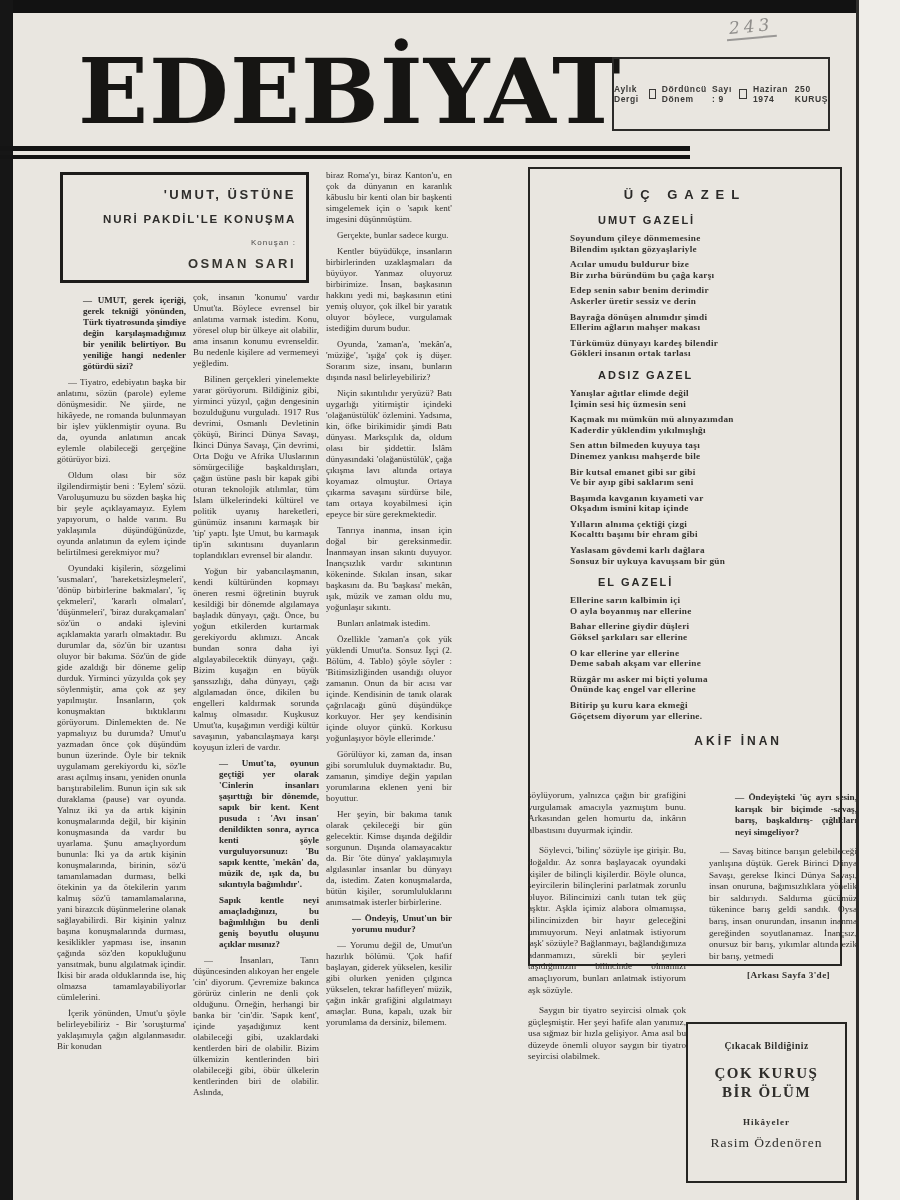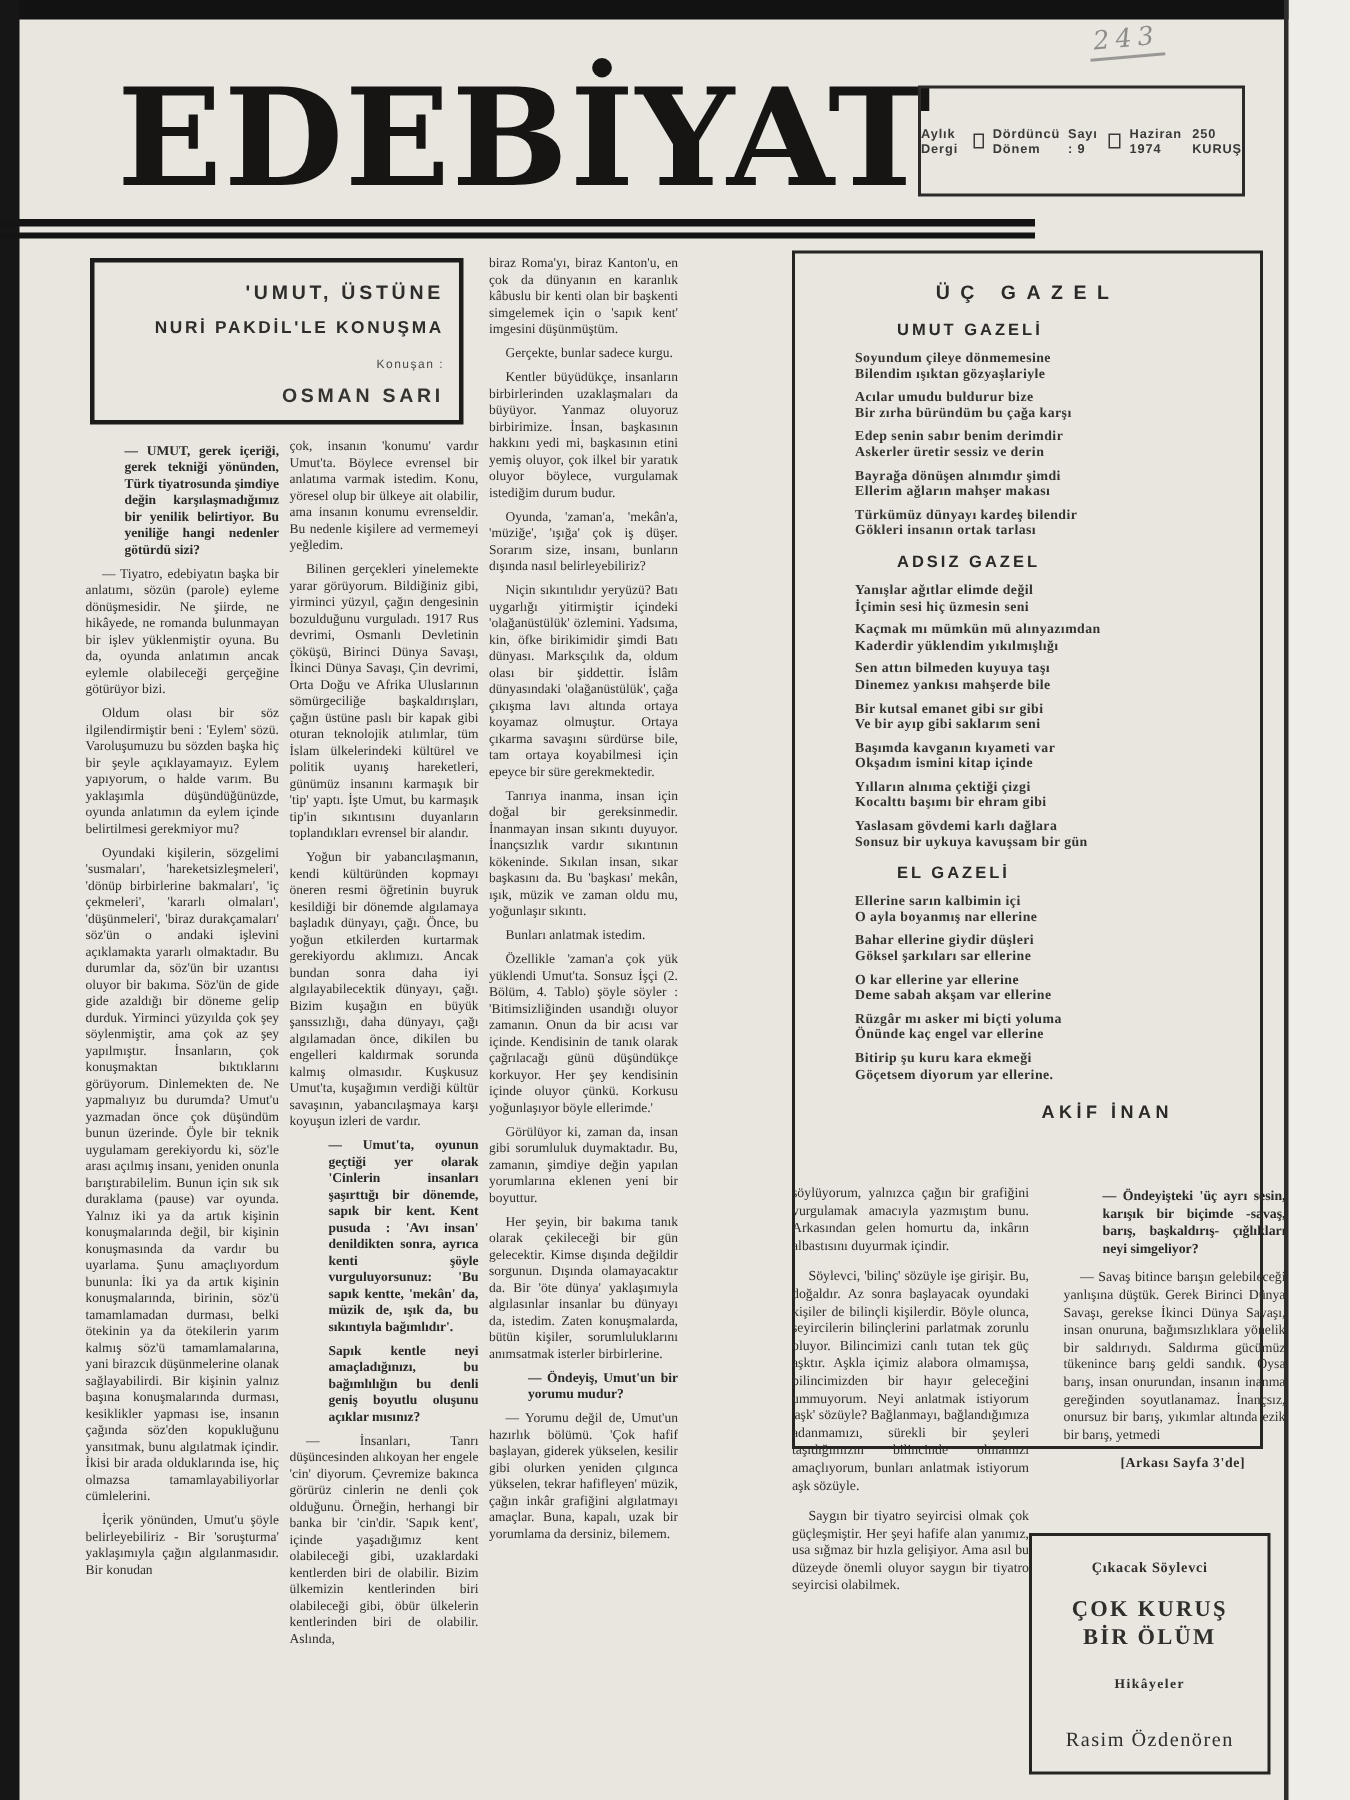--- a/index.html
+++ b/index.html
@@ -58,21 +58,21 @@
   .cont-left p{margin-bottom:9px;}
   .cont-right{left:698px;top:789px;width:148px;font-size:9.2px;line-height:11.6px;margin-left:11px;}
   .cont-right p{margin-bottom:8px;}
   .cont-note{font-weight:bold;text-align:center;text-indent:0;letter-spacing:.4px;margin-top:4px;}
   
   .book-box{position:absolute;left:686px;top:1022px;width:161px;height:161px;border:2px solid #262522;
             box-sizing:border-box;text-align:center;padding-top:17px;color:#2f2e2b;}
   .book-kicker{font-size:9.5px;font-weight:bold;letter-spacing:.5px;}
   .book-title{font-size:15px;font-weight:bold;letter-spacing:1.5px;line-height:19px;margin-top:13px;}
   .book-genre{font-size:9px;font-weight:bold;letter-spacing:1px;margin-top:15px;font-family:Liberation Serif, serif;}
-  .book-author{font-size:13.5px;letter-spacing:1px;margin-top:25px;}
+  .book-author{font-size:13.5px;letter-spacing:1px;margin-top:8px;}
 </style>
 </head>
 <body>
 
 <div class="page">
 
   <div class="bar-top"></div>
   <div class="bar-left"></div>
   <div class="margin-right"></div>
   <div class="edge-right"></div>
@@ -228,21 +228,21 @@
     <p>Saygın bir tiyatro seyircisi olmak çok güçleşmiştir. Her şeyi hafife alan yanımız, usa sığmaz bir hızla gelişiyor. Ama asıl bu düzeyde önemli oluyor saygın bir tiyatro seyircisi olabilmek.</p>
   </div>
 
   <div class="col cont-right">
     <p class="q">— Öndeyişteki 'üç ayrı sesin, karışık bir biçimde -savaş, barış, başkaldırış- çığlıkları neyi simgeliyor?</p>
     <p>— Savaş bitince barışın gelebileceği yanlışına düştük. Gerek Birinci Dünya Savaşı, gerekse İkinci Dünya Savaşı, insan onuruna, bağımsızlıklara yönelik bir saldırıydı. Saldırma gücümüz tükenince barış geldi sandık. Oysa barış, insan onurundan, insanın inanma gereğinden soyutlanamaz. İnançsız, onursuz bir barış, yıkımlar altında ezik bir barış, yetmedi</p>
     <p class="cont-note">[Arkası Sayfa 3'de]</p>
   </div>
 
   <div class="book-box">
-    <div class="book-kicker">Çıkacak Söylevci</div>
+    <div class="book-kicker">Çıkacak Bildiğiniz</div>
     <div class="book-title">
       <div>ÇOK KURUŞ</div>
       <div>BİR ÖLÜM</div>
     </div>
     <div class="book-genre">Hikâyeler</div>
     <div class="book-author">Rasim Özdenören</div>
   </div>
 
 </div>
 

